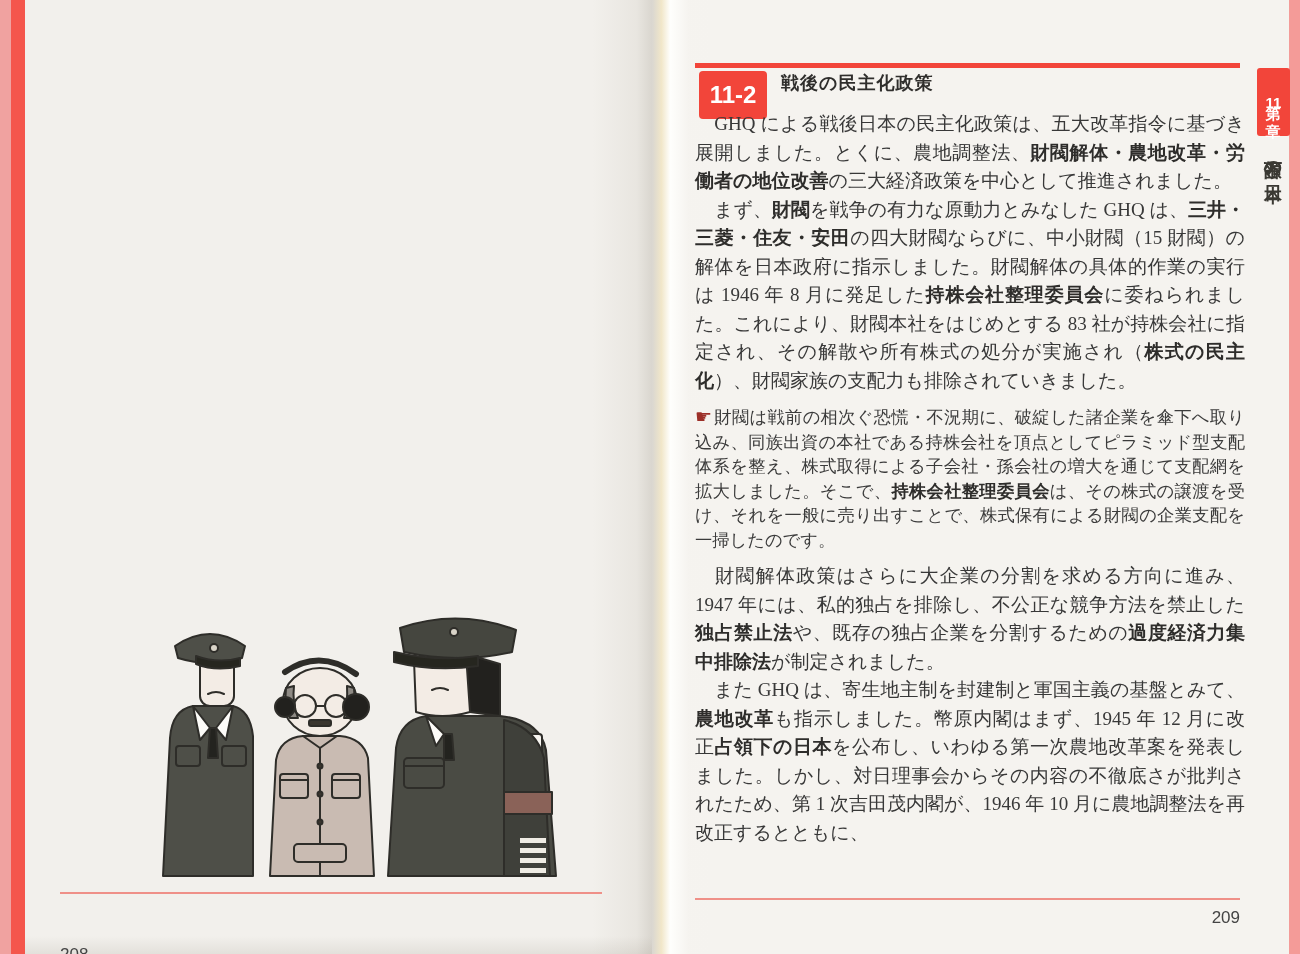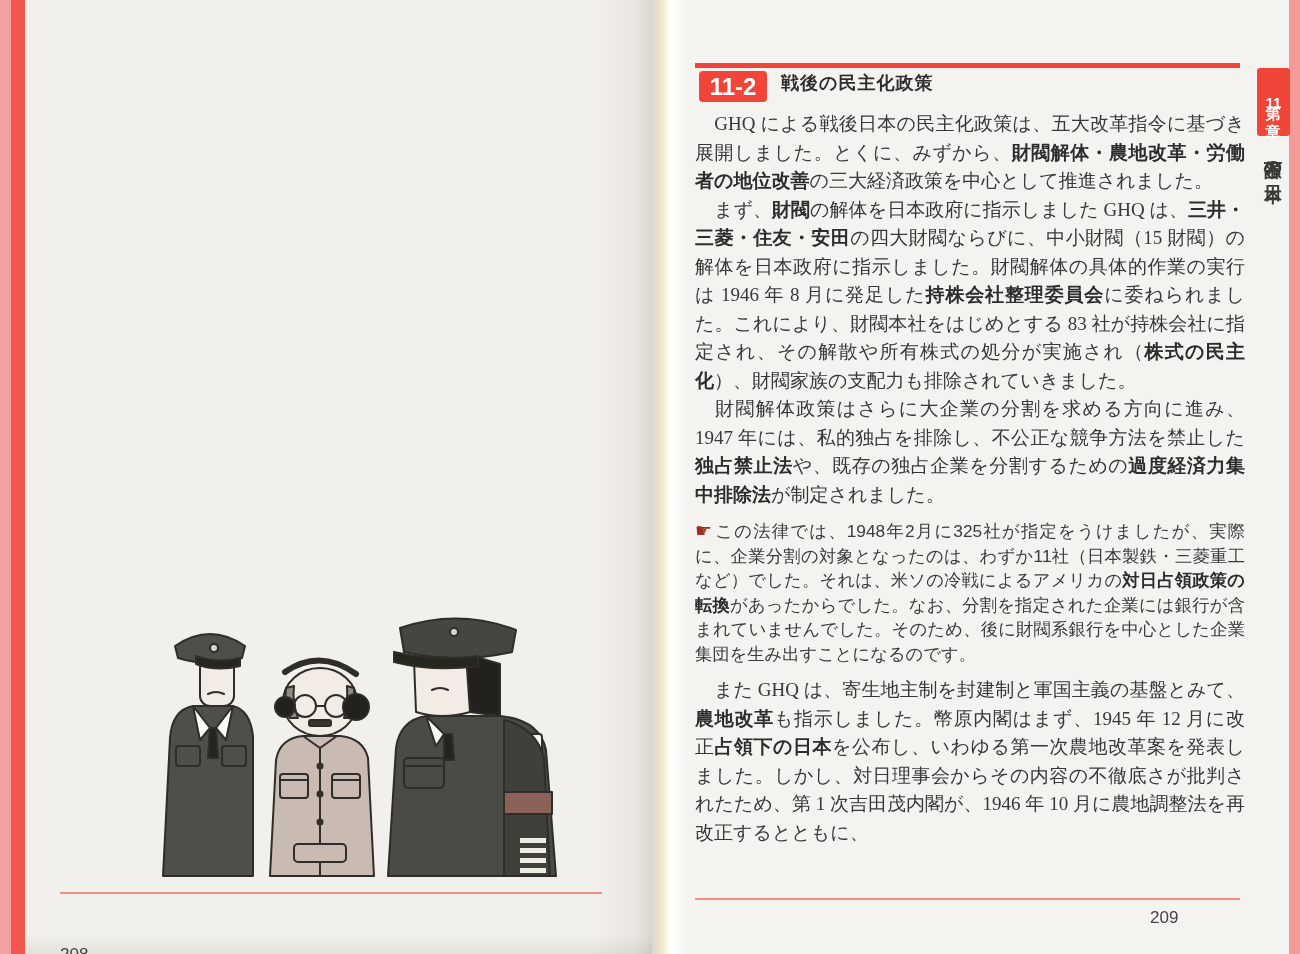--- a/index.html
+++ b/index.html
@@ -30,33 +30,33 @@
   .b{font-family:"Liberation Sans","DejaVu Sans",sans-serif;font-weight:700;color:#2e2d2b;}
   .lp-text{position:absolute;left:58px;top:50px;width:552px;font-size:18.8px;line-height:33px;}
   .lp-text p{margin:0;}
   .rp-flow{position:absolute;left:695px;top:110px;width:550px;}
   .rp-flow .para{margin:0;font-size:19px;line-height:28.5px;}
   .rp-flow .note{margin:10px 0;font-size:17.3px;line-height:24.5px;
     font-family:"Liberation Sans","DejaVu Sans",sans-serif;color:#3b3b3b;}
   .hand{color:#9c2f28;font-size:19px;margin-right:2px;}
   
   .top-rule{position:absolute;left:695px;top:63px;width:545px;height:5px;background:#f2453a;}
-  .sec-badge{position:absolute;left:699px;top:71px;width:68px;height:31px;background:#f2453a;
+  .sec-badge{position:absolute;left:699px;top:71px;width:68px;height:48px;background:#f2453a;
     border-radius:4px;color:#ffffff;font-family:"Liberation Sans","DejaVu Sans",sans-serif;
     font-weight:700;font-size:24px;display:flex;align-items:center;justify-content:center;}
   .sec-title{position:absolute;left:781px;top:71px;margin:0;font-family:"Liberation Sans","DejaVu Sans",sans-serif;
     font-weight:700;font-size:18px;letter-spacing:1px;color:#2f2e2c;}
   
   .foot-rule{position:absolute;height:2px;background:#ef9088;}
   .foot-rule-left{left:60px;top:892px;width:542px;}
   .foot-rule-right{left:695px;top:898px;width:545px;}
   .pagenum{position:absolute;font-family:"Liberation Sans","DejaVu Sans",sans-serif;
     font-size:17px;color:#444444;}
   .pagenum-left{left:60px;top:902px;margin-top:43px;}
-  .pagenum-right{left:1150px;top:908px;width:90px;}
+  .pagenum-right{left:1150px;top:908px;width:90px;text-align:right;}
   
   .tab-box{position:absolute;left:1257px;top:68px;width:33px;height:68px;background:#f2453a;
     border-radius:3px;color:#ffffff;font-family:"Liberation Sans","DejaVu Sans",sans-serif;
     font-size:15px;font-weight:700;writing-mode:vertical-rl;text-orientation:upright;
     display:flex;align-items:center;justify-content:center;line-height:1;letter-spacing:1px;}
   .tcy{text-combine-upright:all;}
   .tab-title{position:absolute;left:1261px;top:146px;writing-mode:vertical-rl;text-orientation:upright;
     font-family:"Liberation Sans","DejaVu Sans",sans-serif;font-weight:700;font-size:18px;
     color:#3a3933;letter-spacing:1px;}
   .illo{position:absolute;left:148px;top:608px;}
@@ -147,24 +147,24 @@
   </svg>
 
   <div class="foot-rule foot-rule-left"></div>
   <div class="pagenum pagenum-left">208</div>
 
   <div class="top-rule"></div>
   <div class="sec-badge">11-2</div>
   <h1 class="sec-title">戦後の民主化政策</h1>
 
   <div class="rp-flow jp">
-    <p class="para"><span>　GHQ による戦後日本の民主化政策は、五大改革指令に基づき展開しました。とくに、みずから、</span><span class="b">財閥解体・農地改革・労働者の地位改善</span><span>の三大経済政策を中心として推進されました。</span></p>
-    <p class="para"><span>　まず、</span><span class="b">財閥</span><span>の解体を日本政府に指示しました GHQ は、</span><span class="b">三井・三菱・住友・安田</span><span>の四大財閥ならびに、中小財閥（15 財閥）の解体を日本政府に指示しました。財閥解体の具体的作業の実行は 1946 年 8 月に発足した</span><span class="b">持株会社整理委員会</span><span>に委ねられました。これにより、財閥本社をはじめとする 83 社が持株会社に指定され、その解散や所有株式の処分が実施され（</span><span class="b">株式の民主化</span><span>）、財閥家族の支配力も排除されていきました。</span></p>
+    <p class="para"><span>　GHQ による戦後日本の民主化政策は、五大改革指令に基づき展開しました。とくに、農地調整法、</span><span class="b">財閥解体・農地改革・労働者の地位改善</span><span>の三大経済政策を中心として推進されました。</span></p>
+    <p class="para"><span>　まず、</span><span class="b">財閥</span><span>を戦争の有力な原動力とみなした GHQ は、</span><span class="b">三井・三菱・住友・安田</span><span>の四大財閥ならびに、中小財閥（15 財閥）の解体を日本政府に指示しました。財閥解体の具体的作業の実行は 1946 年 8 月に発足した</span><span class="b">持株会社整理委員会</span><span>に委ねられました。これにより、財閥本社をはじめとする 83 社が持株会社に指定され、その解散や所有株式の処分が実施され（</span><span class="b">株式の民主化</span><span>）、財閥家族の支配力も排除されていきました。</span></p>
+    <p class="note"><span class="hand">☛</span><span><span>財閥は戦前の相次ぐ恐慌・不況期に、破綻した諸企業を傘下へ取り込み、同族出資の本社である持株会社を頂点としてピラミッド型支配体系を整え、株式取得による子会社・孫会社の増大を通じて支配網を拡大しました。そこで、</span><span class="b">持株会社整理委員会</span><span>は、その株式の譲渡を受け、それを一般に売り出すことで、株式保有による財閥の企業支配を一掃したのです。</span></span></p>
     <p class="para"><span>　財閥解体政策はさらに大企業の分割を求める方向に進み、1947 年には、私的独占を排除し、不公正な競争方法を禁止した</span><span class="b">独占禁止法</span><span>や、既存の独占企業を分割するための</span><span class="b">過度経済力集中排除法</span><span>が制定されました。</span></p>
-    <p class="note"><span class="hand">☛</span><span><span>この法律では、1948年2月に325社が指定をうけましたが、実際に、企業分割の対象となったのは、わずか11社（日本製鉄・三菱重工など）でした。それは、米ソの冷戦によるアメリカの</span><span class="b">対日占領政策の転換</span><span>があったからでした。なお、分割を指定された企業には銀行が含まれていませんでした。そのため、後に財閥系銀行を中心とした企業集団を生み出すことになるのです。</span></span></p>
     <p class="para"><span>　また GHQ は、寄生地主制を封建制と軍国主義の基盤とみて、</span><span class="b">農地改革</span><span>も指示しました。幣原内閣はまず、1945 年 12 月に改正</span><span class="b">占領下の日本</span><span>を公布し、いわゆる第一次農地改革案を発表しました。しかし、対日理事会からその内容の不徹底さが批判されたため、第 1 次吉田茂内閣が、1946 年 10 月に農地調整法を再改正するとともに、</span></p>
   </div>
 
   <div class="foot-rule foot-rule-right"></div>
   <div class="pagenum pagenum-right">209</div>
 
   <div class="tab-box">
       <span>第</span>
       <span class="tcy">11</span>
       <span>章</span>

